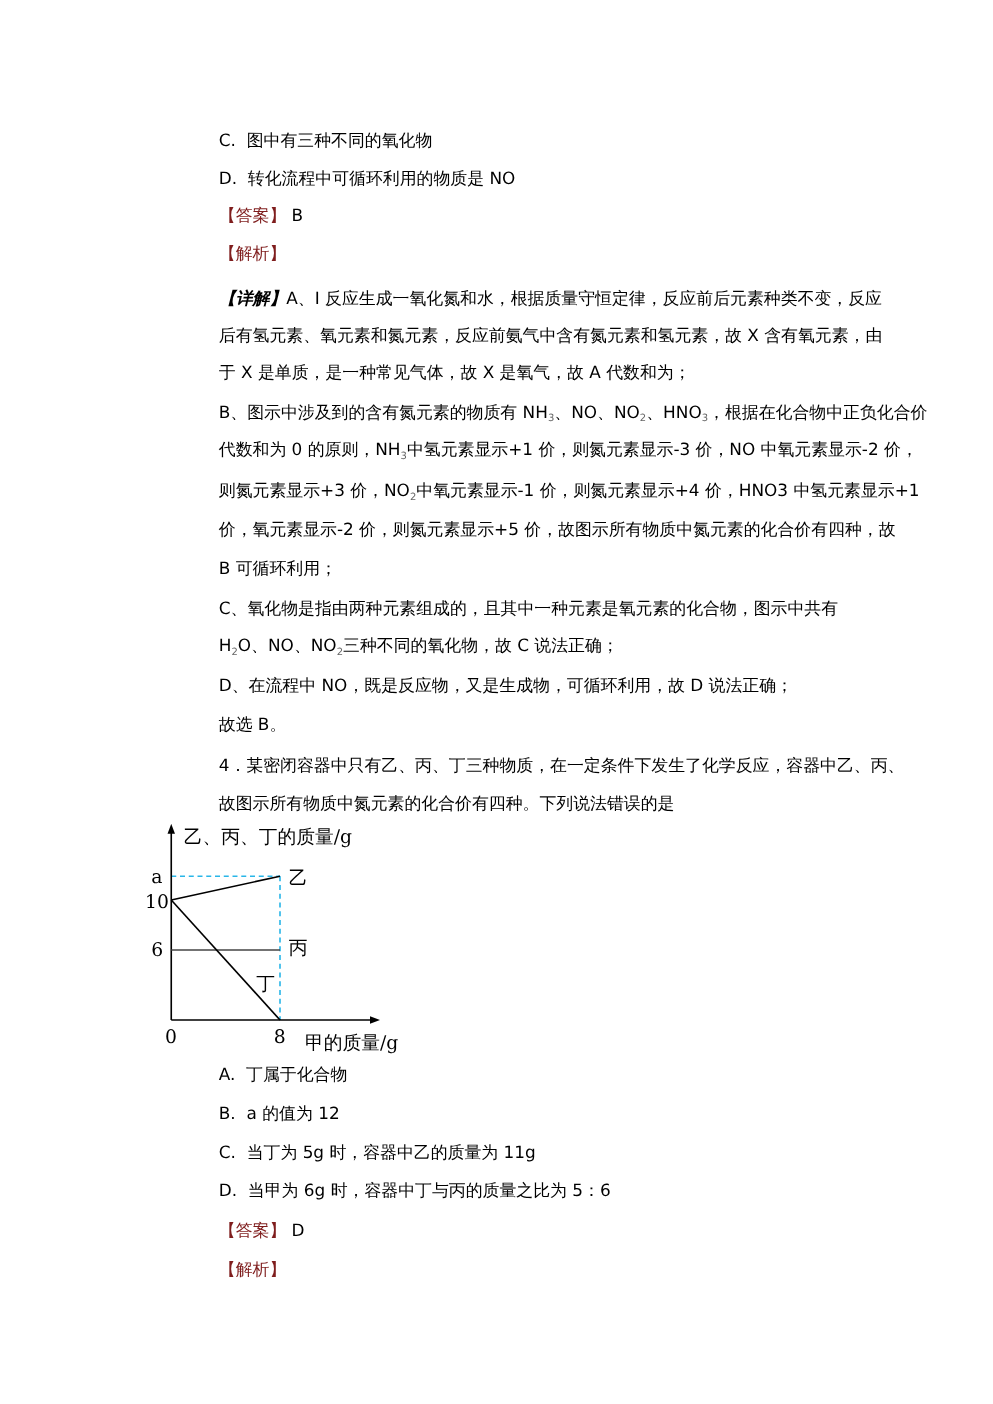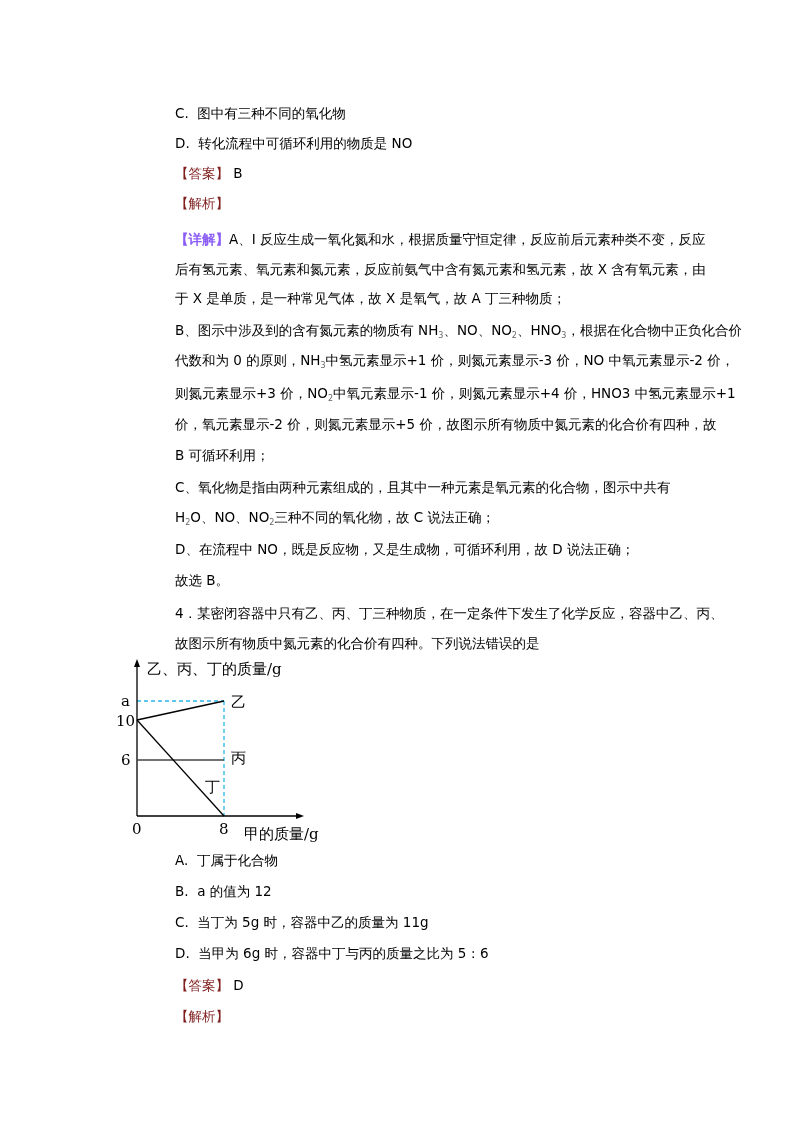--- a/index.html
+++ b/index.html
@@ -1,20 +1,20 @@
 <!DOCTYPE html>
 <html><head>
 <meta charset="utf-8">
 <style>
   html, body { margin: 0; padding: 0; background: #ffffff; }
   body { width: 794px; height: 1123px; position: relative; overflow: hidden;
          font-family: "DejaVu Sans", "Liberation Sans", sans-serif; color: #000; }
   .line { position: absolute; left: 135px; font-size: 13.5px; line-height: 20px; white-space: nowrap; letter-spacing: 0px; margin-left: 40px; }
   .tag { color: #7f1d1d; }
-  .tag-black { color: #8b5cf6; }
+  .tag-black { color: #000000; font-style: italic; }
   .sub { font-size: 8px; color: #666; vertical-align: -3px; }
   svg text { font-family: "DejaVu Serif", "Liberation Serif", serif; }
 </style>
 </head>
 <body>
 
 <div class="line" style="top:103px">
   <span>C.</span>&nbsp;
   <span>图中有三种不同的氧化物</span>
 </div>
@@ -30,21 +30,21 @@
   <span class="tag">【解析】</span>
 </div>
 
 <div class="line" style="top:229px">
   <span class="tag-black" style="font-weight:bold">【详解】</span><span>A、I 反应生成一氧化氮和水，根据质量守恒定律，反应前后元素种类不变，反应</span>
 </div>
 <div class="line" style="top:259px">
   <span>后有氢元素、氧元素和氮元素，反应前氨气中含有氮元素和氢元素，故 X 含有氧元素，由</span>
 </div>
 <div class="line" style="top:288px">
-  <span>于 X 是单质，是一种常见气体，故 X 是氧气，故 A 丁三种物质；</span>
+  <span>于 X 是单质，是一种常见气体，故 X 是氧气，故 A 代数和为；</span>
 </div>
 
 <div class="line" style="top:320px">
   <span>B、图示中涉及到的含有氮元素的物质有 NH</span><span class="sub">3</span><span>、NO、NO</span><span class="sub">2</span><span>、HNO</span><span class="sub">3</span><span>，根据在化合物中正负化合价</span>
 </div>
 <div class="line" style="top:350px">
   <span>代数和为 0 的原则，NH</span><span class="sub">3</span><span>中氢元素显示+1 价，则氮元素显示-3 价，NO 中氧元素显示-2 价，</span>
 </div>
 <div class="line" style="top:383px">
   <span>则氮元素显示+3 价，NO</span><span class="sub">2</span><span>中氧元素显示-1 价，则氮元素显示+4 价，HNO3 中氢元素显示+1</span>

